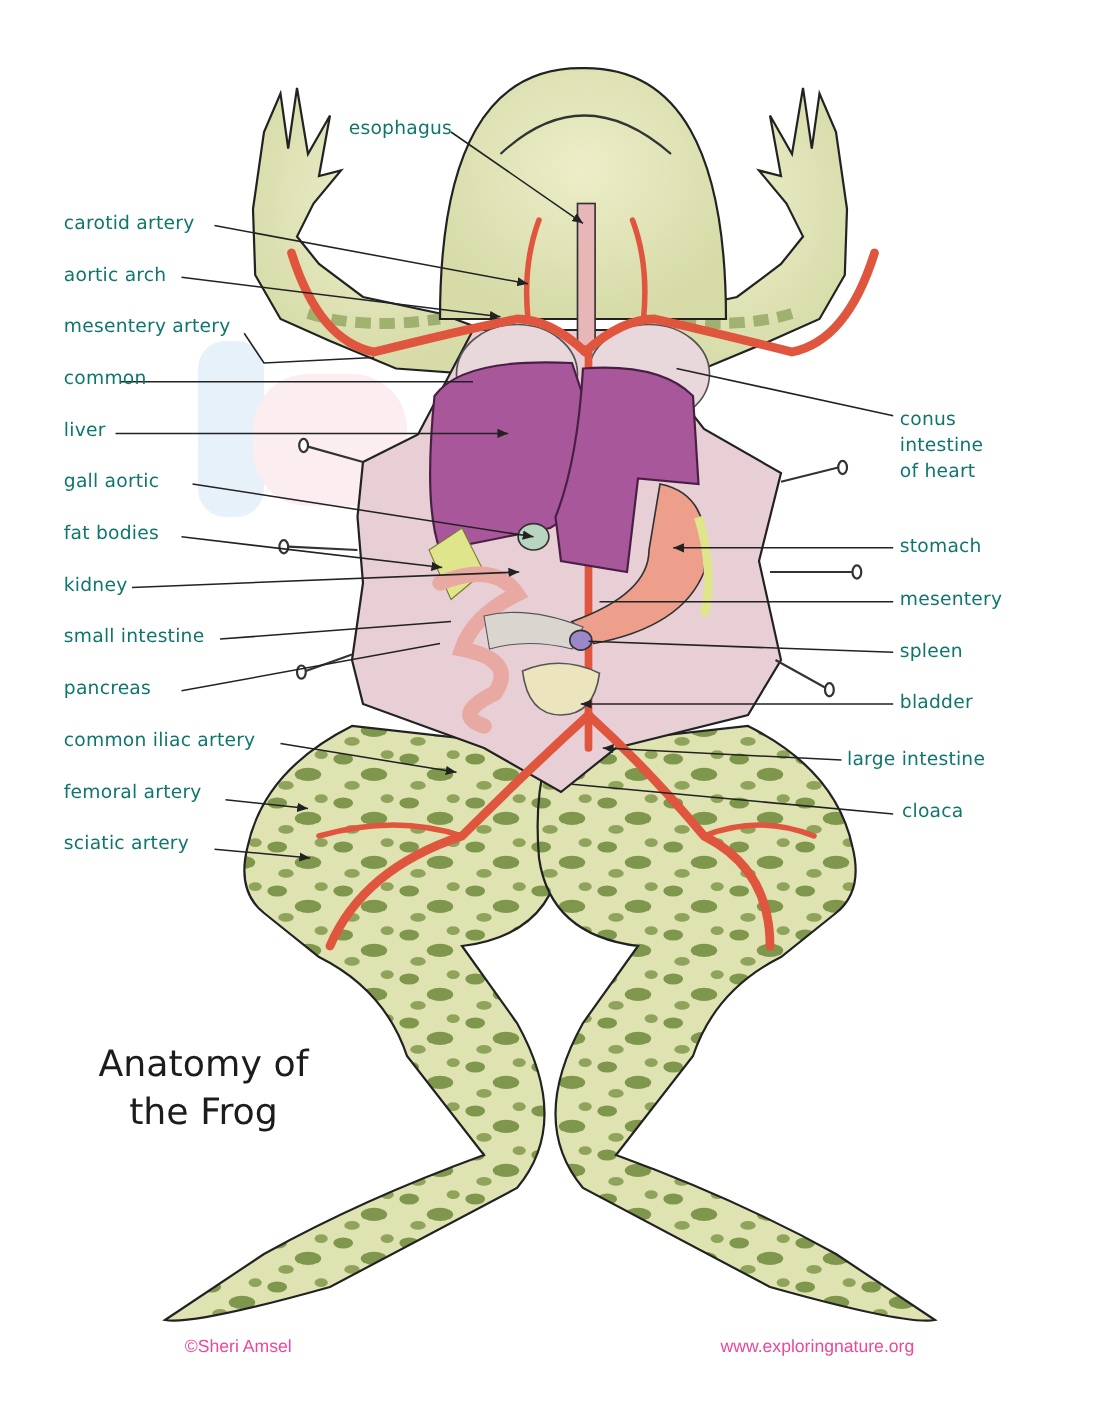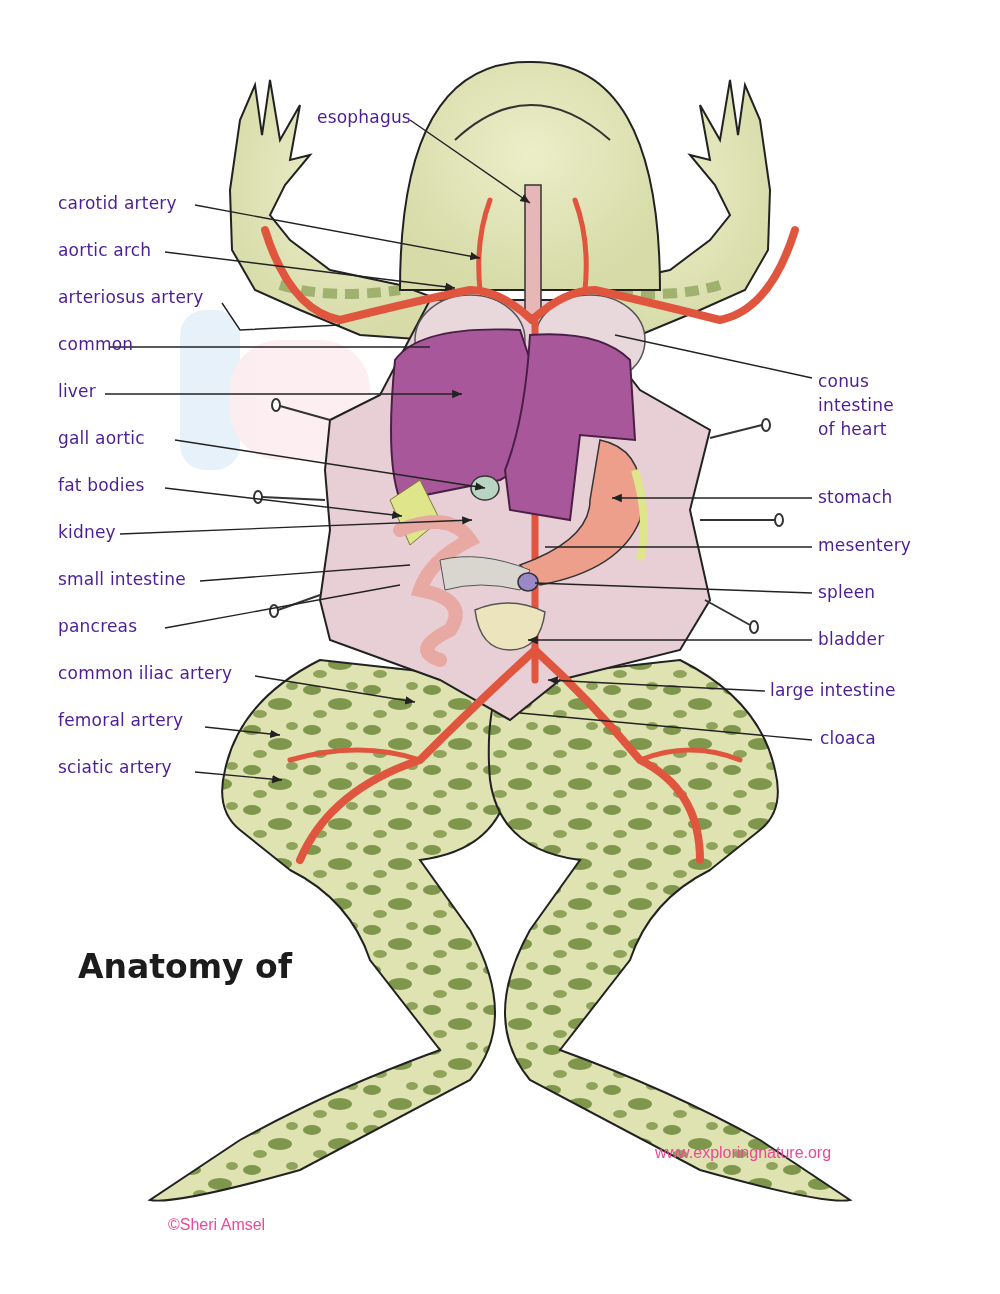--- a/index.html
+++ b/index.html
@@ -1,20 +1,20 @@
 <!DOCTYPE html>
 <html><head>
 <meta charset="utf-8">
 <style>
   html, body { margin: 0; padding: 0; background: #ffffff; }
   body { width: 1000px; height: 1294px; position: relative; overflow: hidden; font-family: "DejaVu Sans", sans-serif; }
   #art { position: absolute; left: 0; top: 0; width: 1000px; height: 1294px; }
-  .lbl { position: absolute; font-family: "DejaVu Sans", sans-serif; font-size: 17px; color: #4c1d95; white-space: nowrap; line-height: 20px; letter-spacing: 0.2px; }
+  .lbl { position: absolute; font-family: "DejaVu Sans", sans-serif; font-size: 17px; color: #0f766e; white-space: nowrap; line-height: 20px; letter-spacing: 0.2px; }
   .lbl-r { line-height: 23px; text-align: right; }
-  .title { position: absolute; left: 60px; top: 945px; width: 250px; text-align: center; font-family: "DejaVu Sans", sans-serif; font-size: 33px; line-height: 44px; color: #1c1c1c; font-weight: bold; }
+  .title { position: absolute; left: 60px; top: 945px; width: 250px; text-align: center; font-family: "DejaVu Sans", sans-serif; font-size: 33px; line-height: 44px; color: #1c1c1c; font-weight: normal; }
   .credit { position: absolute; font-family: Liberation Sans, sans-serif; font-size: 16px; color: #ec4899; }
 </style>
 </head>
 <body>
 
 <svg id="art" viewBox="0 0 1000 1294" xmlns="http://www.w3.org/2000/svg">
   <defs>
     <pattern id="camo" width="60" height="40" patternUnits="userSpaceOnUse">
       <rect width="60" height="40" fill="#dfe3b2"></rect>
       <ellipse cx="12" cy="10" rx="9" ry="5" fill="#6f8a3a" opacity="0.85"></ellipse>
@@ -128,21 +128,21 @@
     <line x1="812" y1="640" x2="528" y2="640" marker-end="url(#arr)"></line>
     <line x1="765" y1="691" x2="548" y2="680" marker-end="url(#arr)"></line>
     <line x1="812" y1="740" x2="520" y2="713"></line>
   </g>
 </svg>
 
 <div class="lbl" style="left:317px;top:107px">esophagus</div>
 
 <div class="lbl" style="left:58px;top:193px">carotid artery</div>
 <div class="lbl" style="left:58px;top:240px">aortic arch</div>
-<div class="lbl" style="left:58px;top:287px">arteriosus artery</div>
+<div class="lbl" style="left:58px;top:287px">mesentery artery</div>
 <div class="lbl" style="left:58px;top:334px">common</div>
 <div class="lbl" style="left:58px;top:381px">liver</div>
 <div class="lbl" style="left:58px;top:428px">gall aortic</div>
 <div class="lbl" style="left:58px;top:475px">fat bodies</div>
 <div class="lbl" style="left:58px;top:522px">kidney</div>
 <div class="lbl" style="left:58px;top:569px">small intestine</div>
 <div class="lbl" style="left:58px;top:616px">pancreas</div>
 <div class="lbl" style="left:58px;top:663px">common iliac artery</div>
 <div class="lbl" style="left:58px;top:710px">femoral artery</div>
 <div class="lbl" style="left:58px;top:757px">sciatic artery</div>
@@ -152,16 +152,17 @@
 <div class="lbl lbl-r" style="left:818px;top:418px">of heart</div>
 <div class="lbl" style="left:818px;top:487px">stomach</div>
 <div class="lbl" style="left:818px;top:535px">mesentery</div>
 <div class="lbl" style="left:818px;top:582px">spleen</div>
 <div class="lbl" style="left:818px;top:629px">bladder</div>
 <div class="lbl" style="left:770px;top:680px">large intestine</div>
 <div class="lbl" style="left:820px;top:728px">cloaca</div>
 
 <div class="title">
   <div>Anatomy of</div>
+  <div>the Frog</div>
 </div>
 
 <div class="credit" style="left:168px;top:1216px">©Sheri Amsel</div>
-<div class="credit" style="left:655px;top:1144px">www.exploringnature.org</div>
+<div class="credit" style="left:655px;top:1216px">www.exploringnature.org</div>
 
 </body></html>

